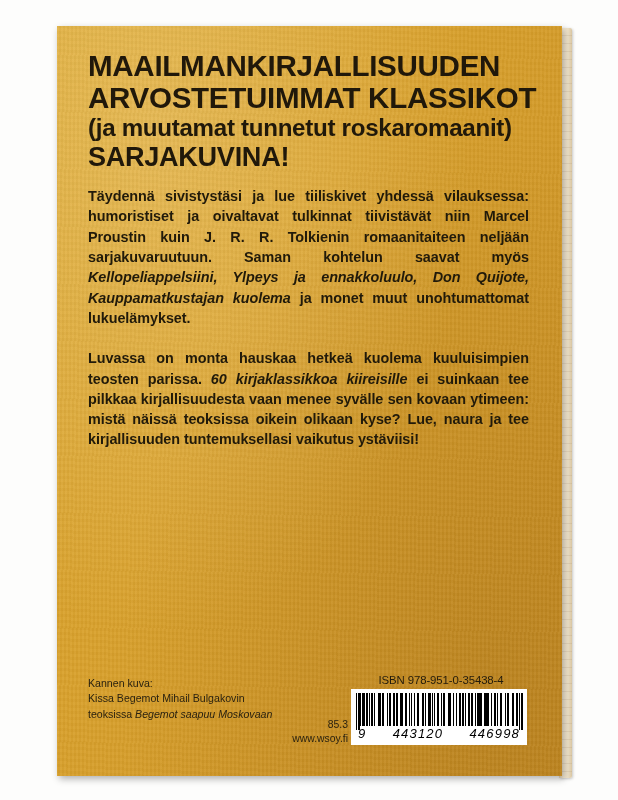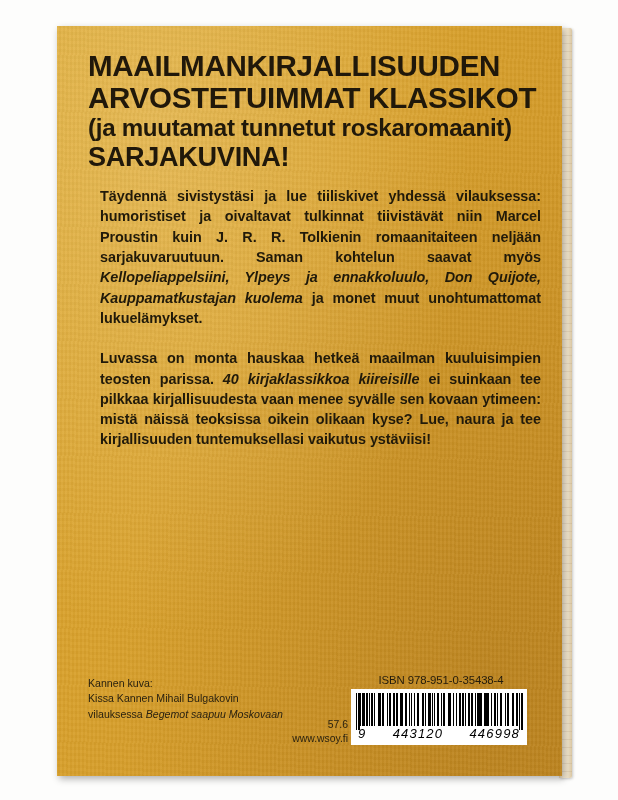--- a/index.html
+++ b/index.html
@@ -110,21 +110,21 @@
     font-size: 27.5px;
     margin-top: 3px;
     transform: scaleX(0.985);
     transform-origin: left center;
   }
 
   
   .body-copy {
     position: absolute;
     top: 160px;
-    left: 12px;
+    left: 0;
     width: 441px;
   }
   .para {
     font-size: 14.4px;
     font-weight: 700;
     line-height: 1.41;
     text-align: justify;
     color: #211a0a;
     letter-spacing: -0.05px;
     margin: 0;
@@ -218,31 +218,31 @@
 
       <div class="headline">
         <div class="hl-line hl-1">MAAILMANKIRJALLISUUDEN</div>
         <div class="hl-line hl-2">ARVOSTETUIMMAT KLASSIKOT</div>
         <div class="hl-line hl-3">(ja muutamat tunnetut roskaromaanit)</div>
         <div class="hl-line hl-4">SARJAKUVINA!</div>
       </div>
 
       <div class="body-copy">
         <p class="para"><span>Täydennä sivistystäsi ja lue tiiliskivet yhdessä vilauksessa: humoristiset ja oivaltavat tulkinnat tiivistävät niin Marcel Proustin kuin J. R. R. Tolkienin romaanitaiteen neljään sarjakuvaruutuun. Saman kohtelun saavat myös </span><i>Kellopeliappelsiini, Ylpeys ja ennakkoluulo, Don Quijote, Kauppamatkustajan kuolema</i><span> ja monet muut unohtumattomat lukuelämykset.</span></p>
-        <p class="para"><span>Luvassa on monta hauskaa hetkeä maailman kuuluisimpien teosten parissa. </span><i>40 kirjaklassikkoa kiireisille</i><span> ei suinkaan tee pilkkaa kirjallisuudesta vaan menee syvälle sen kovaan ytimeen: mistä näissä teoksissa oikein olikaan kyse? Lue, naura ja tee kirjallisuuden tuntemuksellasi vaikutus ystäviisi!</span></p>
+        <p class="para"><span>Luvassa on monta hauskaa hetkeä kuolema kuuluisimpien teosten parissa. </span><i>60 kirjaklassikkoa kiireisille</i><span> ei suinkaan tee pilkkaa kirjallisuudesta vaan menee syvälle sen kovaan ytimeen: mistä näissä teoksissa oikein olikaan kyse? Lue, naura ja tee kirjallisuuden tuntemuksellasi vaikutus ystäviisi!</span></p>
       </div>
 
       <div class="credit">
         <div>Kannen kuva:</div>
-        <div>Kissa Kannen Mihail Bulgakovin</div>
-        <div><span>vilauksessa </span><i>Begemot saapuu Moskovaan</i></div>
+        <div>Kissa Begemot Mihail Bulgakovin</div>
+        <div><span>teoksissa </span><i>Begemot saapuu Moskovaan</i></div>
       </div>
 
       <div class="side-meta">
-        <div>57.6</div>
+        <div>85.3</div>
         <div>www.wsoy.fi</div>
       </div>
 
       <div class="isbn-block">
         <div class="isbn-text">ISBN 978-951-0-35438-4</div>
         <div class="barcode-box">
           <div class="bars" id="bars">
               <span style="width:1.6px;background:#000;margin-bottom:-4px;"></span>
               <span style="width:1.4px;background:transparent;margin-bottom:-4px;"></span>
               <span style="width:1.6px;background:#000;margin-bottom:-4px;"></span>

